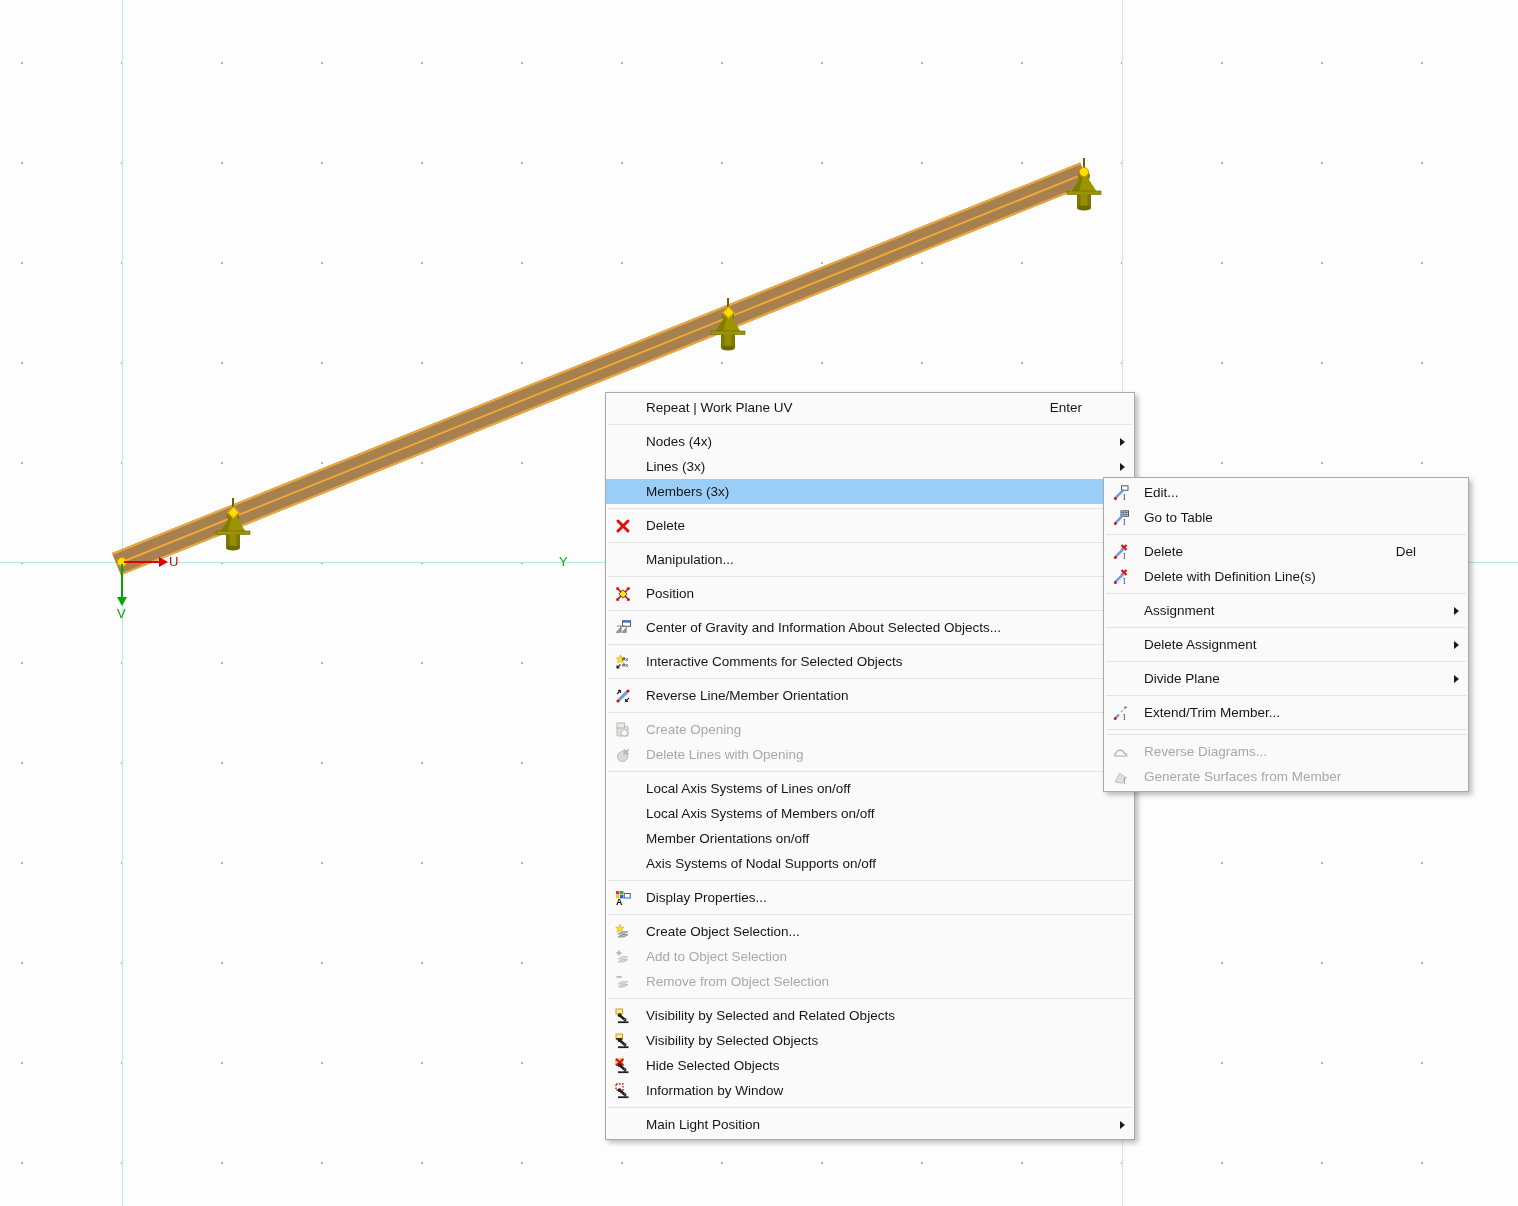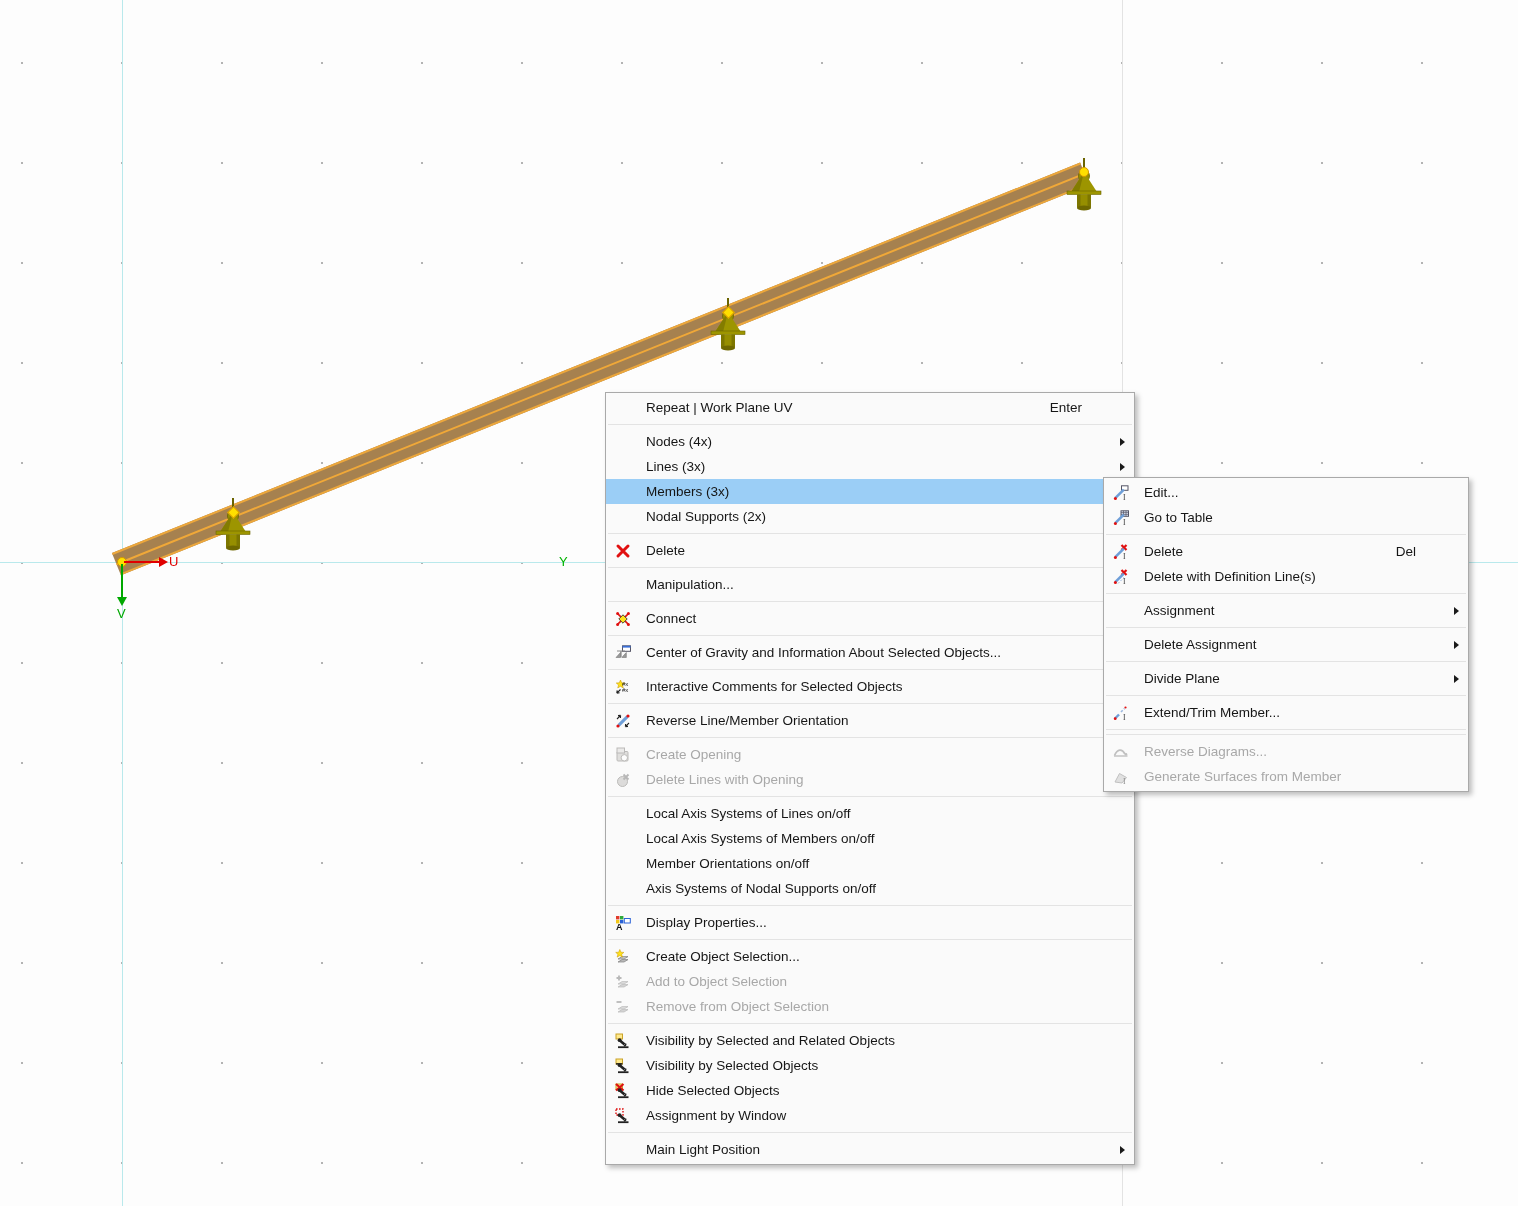--- a/index.html
+++ b/index.html
@@ -327,24 +327,20 @@
       <span class="mi-arrow"></span>
     </div>
     <div class="menu-item">
       <span class="mi-label">Lines (3x)</span>
       <span class="mi-arrow"></span>
     </div>
     <div class="menu-item hl">
       <span class="mi-label">Members (3x)</span>
       <span class="mi-arrow"></span>
     </div>
-    <div class="menu-item">
-      <span class="mi-label">Nodal Supports (2x)</span>
-      <span class="mi-arrow"></span>
-    </div>
     <div class="menu-sep"></div>
     <div class="menu-item">
       <span class="mi-icon"><svg viewBox="0 0 16 16" width="16" height="16">
           <path d="M3 3 L13 13 M13 3 L3 13" stroke="#e11010" stroke-width="3" stroke-linecap="round"></path>
         </svg></span>
       <span class="mi-label">Delete</span>
     </div>
     <div class="menu-sep"></div>
     <div class="menu-item">
       <span class="mi-label">Manipulation...</span>
@@ -353,21 +349,21 @@
     <div class="menu-sep"></div>
     <div class="menu-item">
       <span class="mi-icon"><svg viewBox="0 0 16 16" width="16" height="16">
           <path d="M2.6 2.6 L13.4 13.4 M13.4 2.6 L2.6 13.4" stroke="#e11010" stroke-width="1.5"></path>
           <circle cx="2.6" cy="2.6" r="1.5" fill="#e11010"></circle>
           <circle cx="13.4" cy="2.6" r="1.5" fill="#e11010"></circle>
           <circle cx="2.6" cy="13.4" r="1.5" fill="#e11010"></circle>
           <circle cx="13.4" cy="13.4" r="1.5" fill="#e11010"></circle>
           <polygon points="8,3.8 12.2,8 8,12.2 3.8,8" fill="#ffe21a" stroke="#333" stroke-width="0.9"></polygon>
         </svg></span>
-      <span class="mi-label">Connect</span>
+      <span class="mi-label">Position</span>
     </div>
     <div class="menu-sep"></div>
     <div class="menu-item">
       <span class="mi-icon"><svg viewBox="0 0 16 16" width="16" height="16">
           <rect x="7.5" y="0.8" width="8" height="5.5" fill="#fff" stroke="#556"></rect>
           <rect x="7.5" y="0.8" width="8" height="1.8" fill="#3a6fd8"></rect>
           <path d="M2 6 H10 M6 6 V12" stroke="#888" stroke-width="1.2"></path>
           <polygon points="1,12.5 5.5,7.5 5.5,12.5" fill="#9a9a9a" stroke="#777" stroke-width="0.6"></polygon>
           <polygon points="6.8,12.5 11.3,7.5 11.3,12.5" fill="#9a9a9a" stroke="#777" stroke-width="0.6"></polygon>
         </svg></span>
@@ -498,21 +494,21 @@
       <span class="mi-label">Hide Selected Objects</span>
     </div>
     <div class="menu-item">
       <span class="mi-icon"><svg viewBox="0 0 16 16" width="16" height="16">
           <rect x="1" y="1" width="7" height="6" fill="none" stroke="#dd1010" stroke-width="1.4" stroke-dasharray="1.6 1.4"></rect>
           <path d="M5.2 7.8 L9.6 11.6" stroke="#222" stroke-width="2.6"></path>
           <circle cx="4.6" cy="7.2" r="1.9" fill="#222"></circle>
           <path d="M3 14.2 H13.5" stroke="#222" stroke-width="1.8"></path>
           <path d="M9 13 q2.5-.5 1.5-2.5" stroke="#222" stroke-width="1.4" fill="none"></path>
         </svg></span>
-      <span class="mi-label">Assignment by Window</span>
+      <span class="mi-label">Information by Window</span>
     </div>
     <div class="menu-sep"></div>
     <div class="menu-item">
       <span class="mi-label">Main Light Position</span>
       <span class="mi-arrow"></span>
     </div>
   </div>
 <div id="subMenu" class="menu">
     <div class="menu-item">
       <span class="mi-icon"><svg viewBox="0 0 16 16" width="16" height="16">

